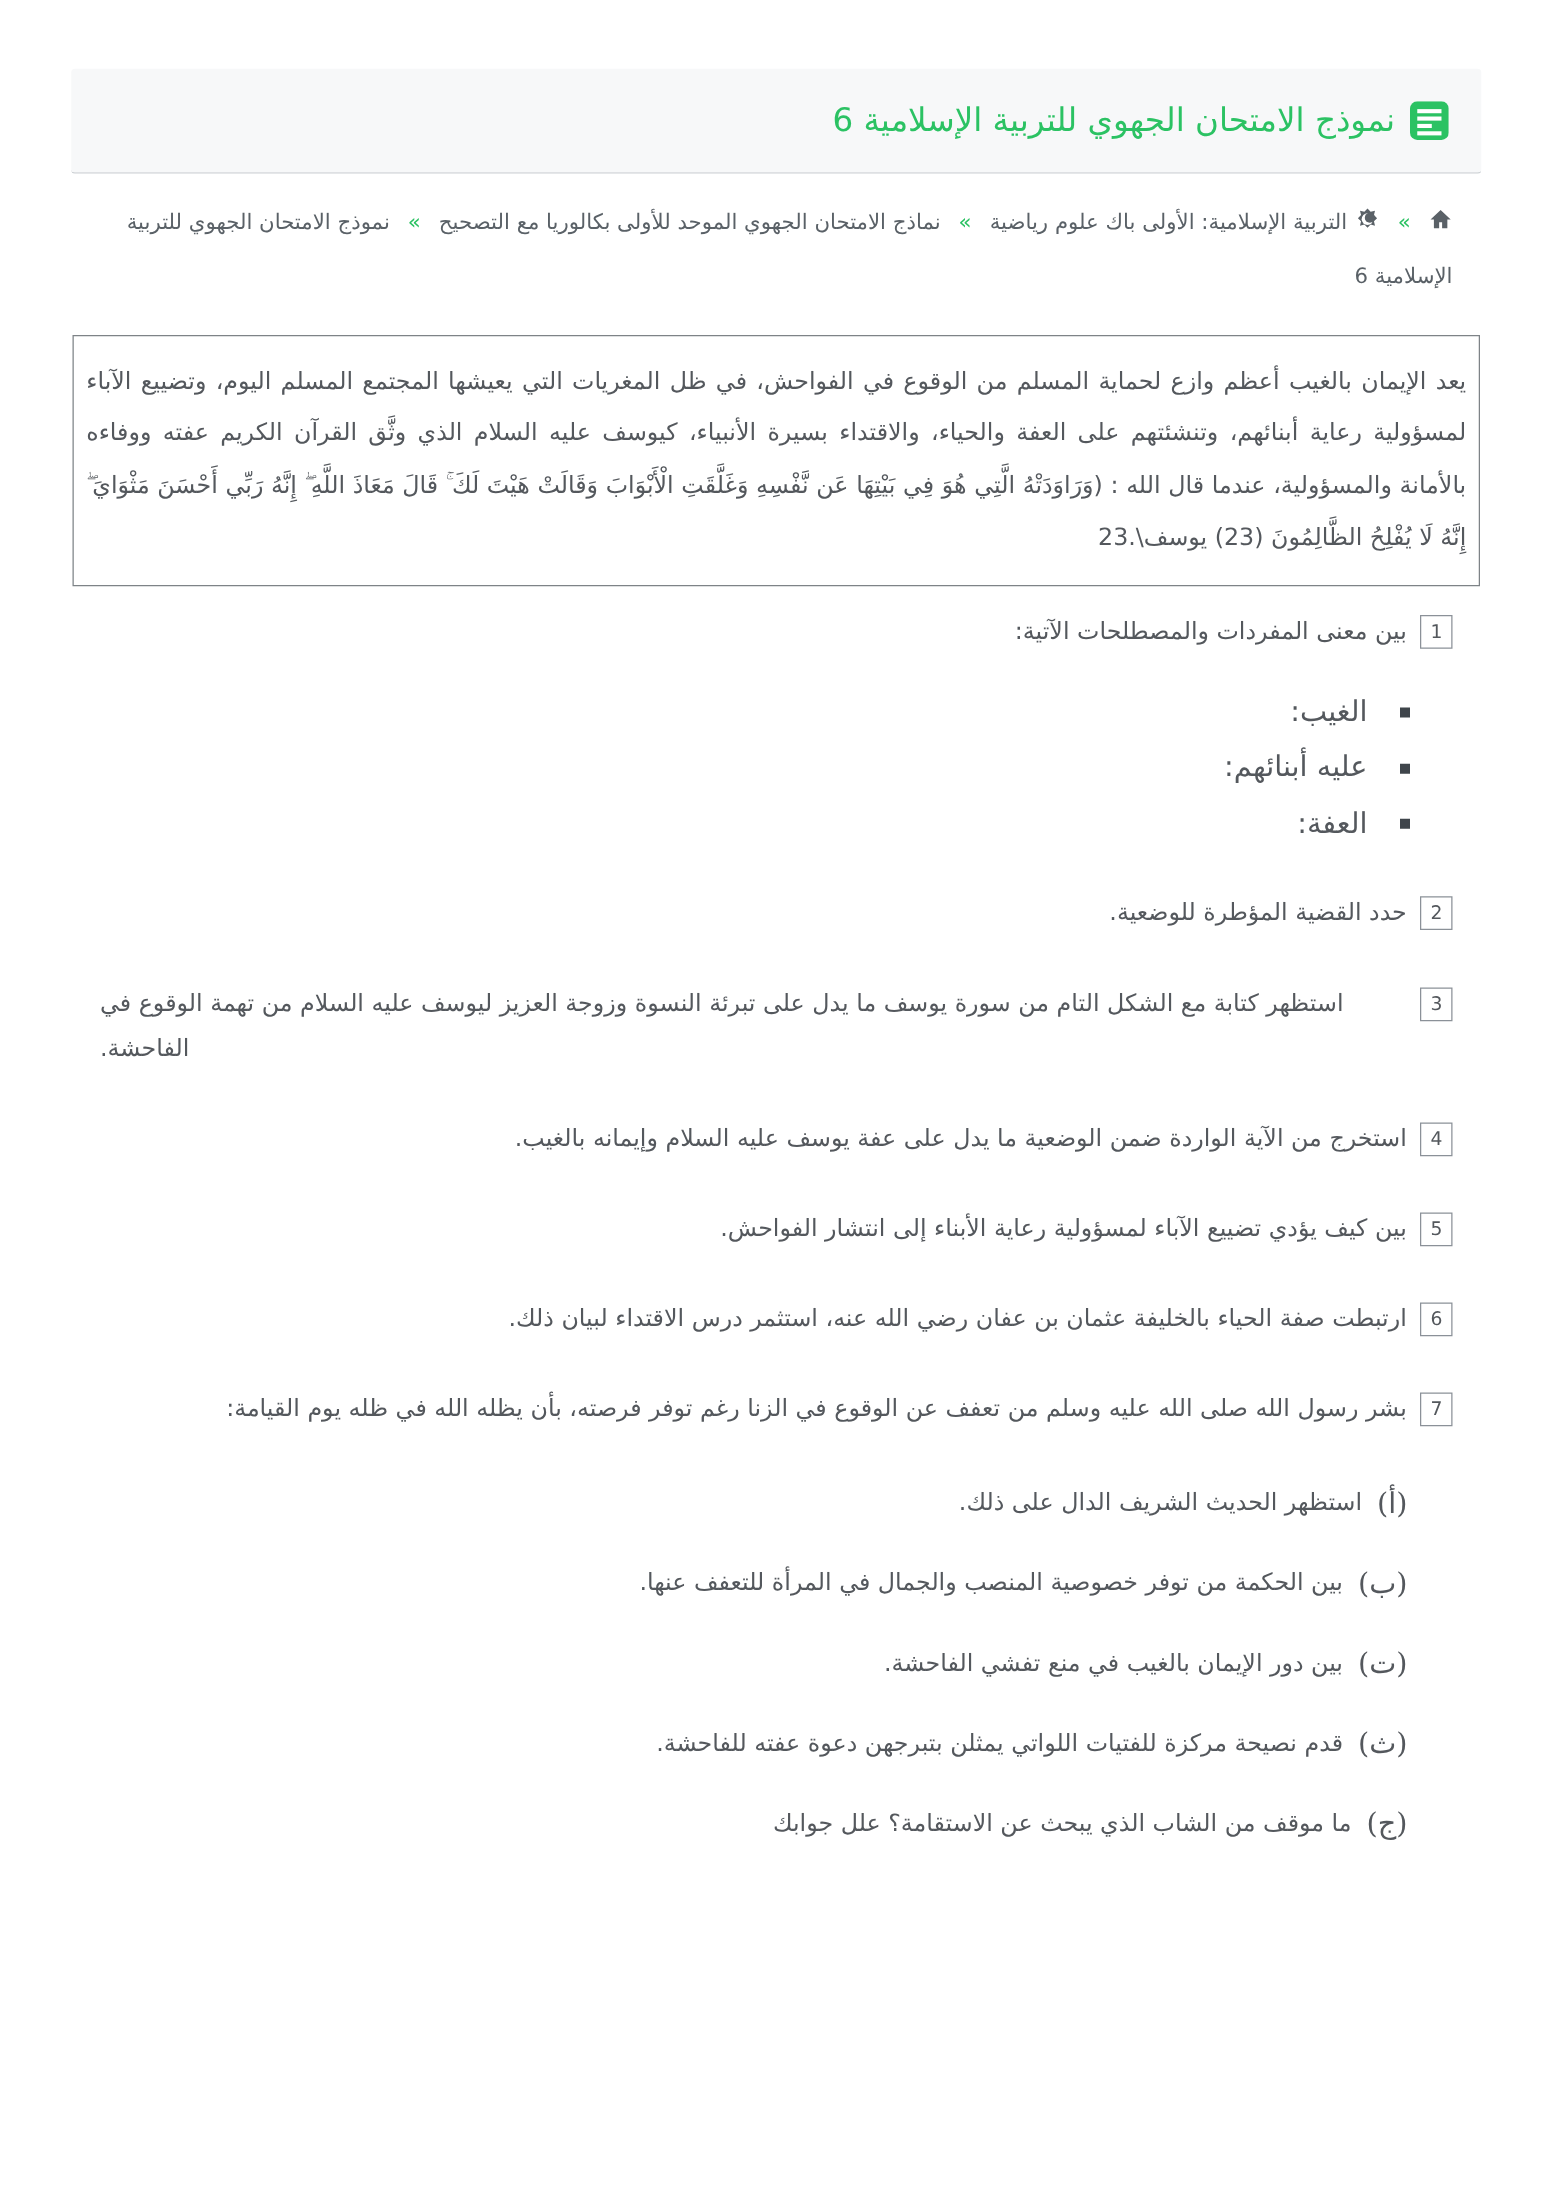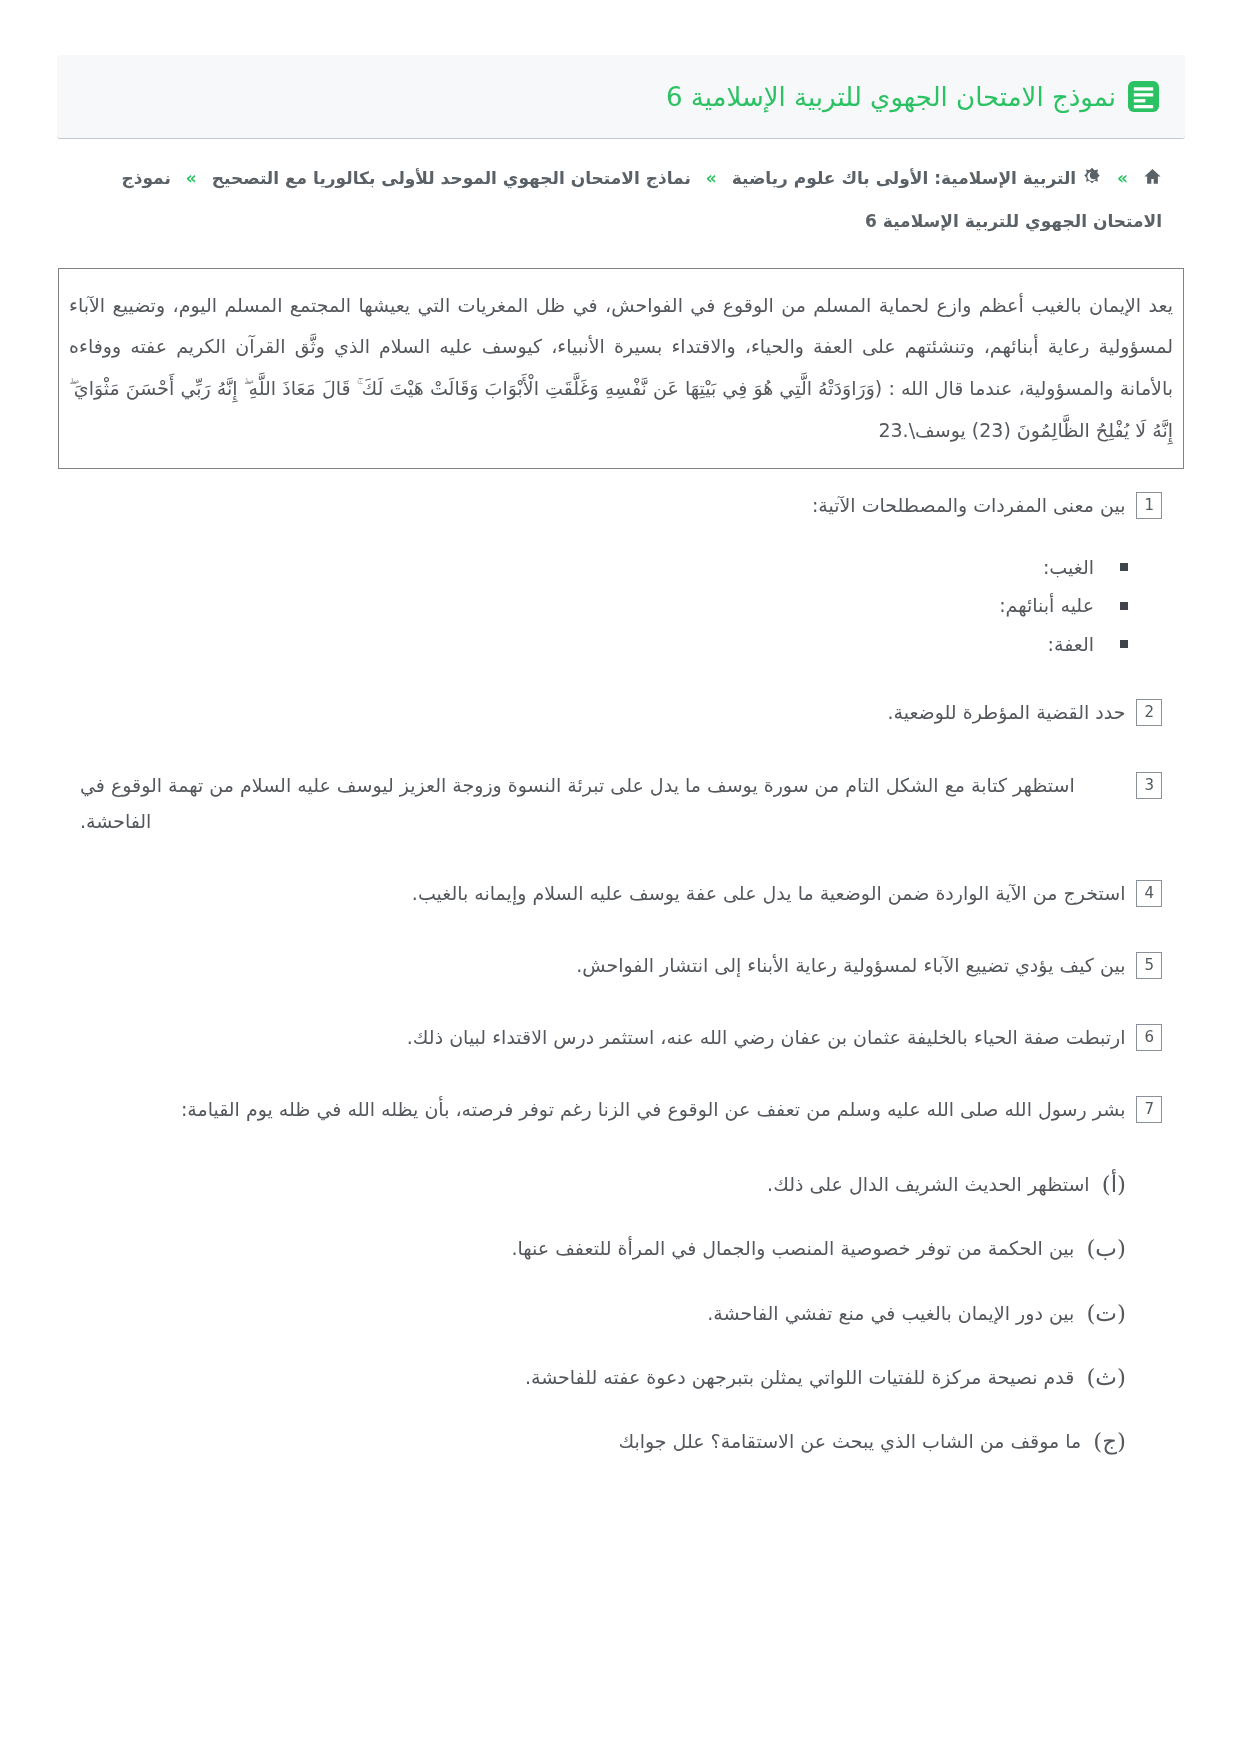--- a/index.html
+++ b/index.html
@@ -31,21 +31,20 @@
   }
   .hdr-icon{flex:0 0 auto;display:block;}
 
   
   .breadcrumb{
     margin:18px 80px 0 80px;
     text-align:right;
     font-size:17px;
     color:#5a6167;
     line-height:2.55;
-    font-weight:bold;
   }
   .crumb{color:#5a6167;text-decoration:none;cursor:pointer;}
   .crumb-sep{color:var(--accent);margin:0 9px;unicode-bidi:isolate;}
   .crumb-ico{vertical-align:-3px;margin-left:6px;}
   .home-ico{vertical-align:-2px;}
 
   
   .situation-box{
     margin:24px 58px 0 58px;
     border:1px solid #7e8387;
@@ -72,21 +71,21 @@
     margin-left:11px;margin-top:5px;
     color:#54585d;
   }
   .qtext{line-height:1.9;text-align:left;}
 
   
   .vocab{margin:30px 34px 6px 0;}
   .vocab-item{
     display:flex;align-items:center;
     margin-bottom:10px;
-    font-size:19px;line-height:1.5;color:#54585d;
+    font-size:23px;line-height:1.5;color:#54585d;
   }
   .bullet{
     flex:0 0 auto;
     width:8px;height:8px;background:#3f454b;
     margin-left:26px;
   }
 
   
   .subs{margin:40px 36px 0 0;}
   .sub-item{

